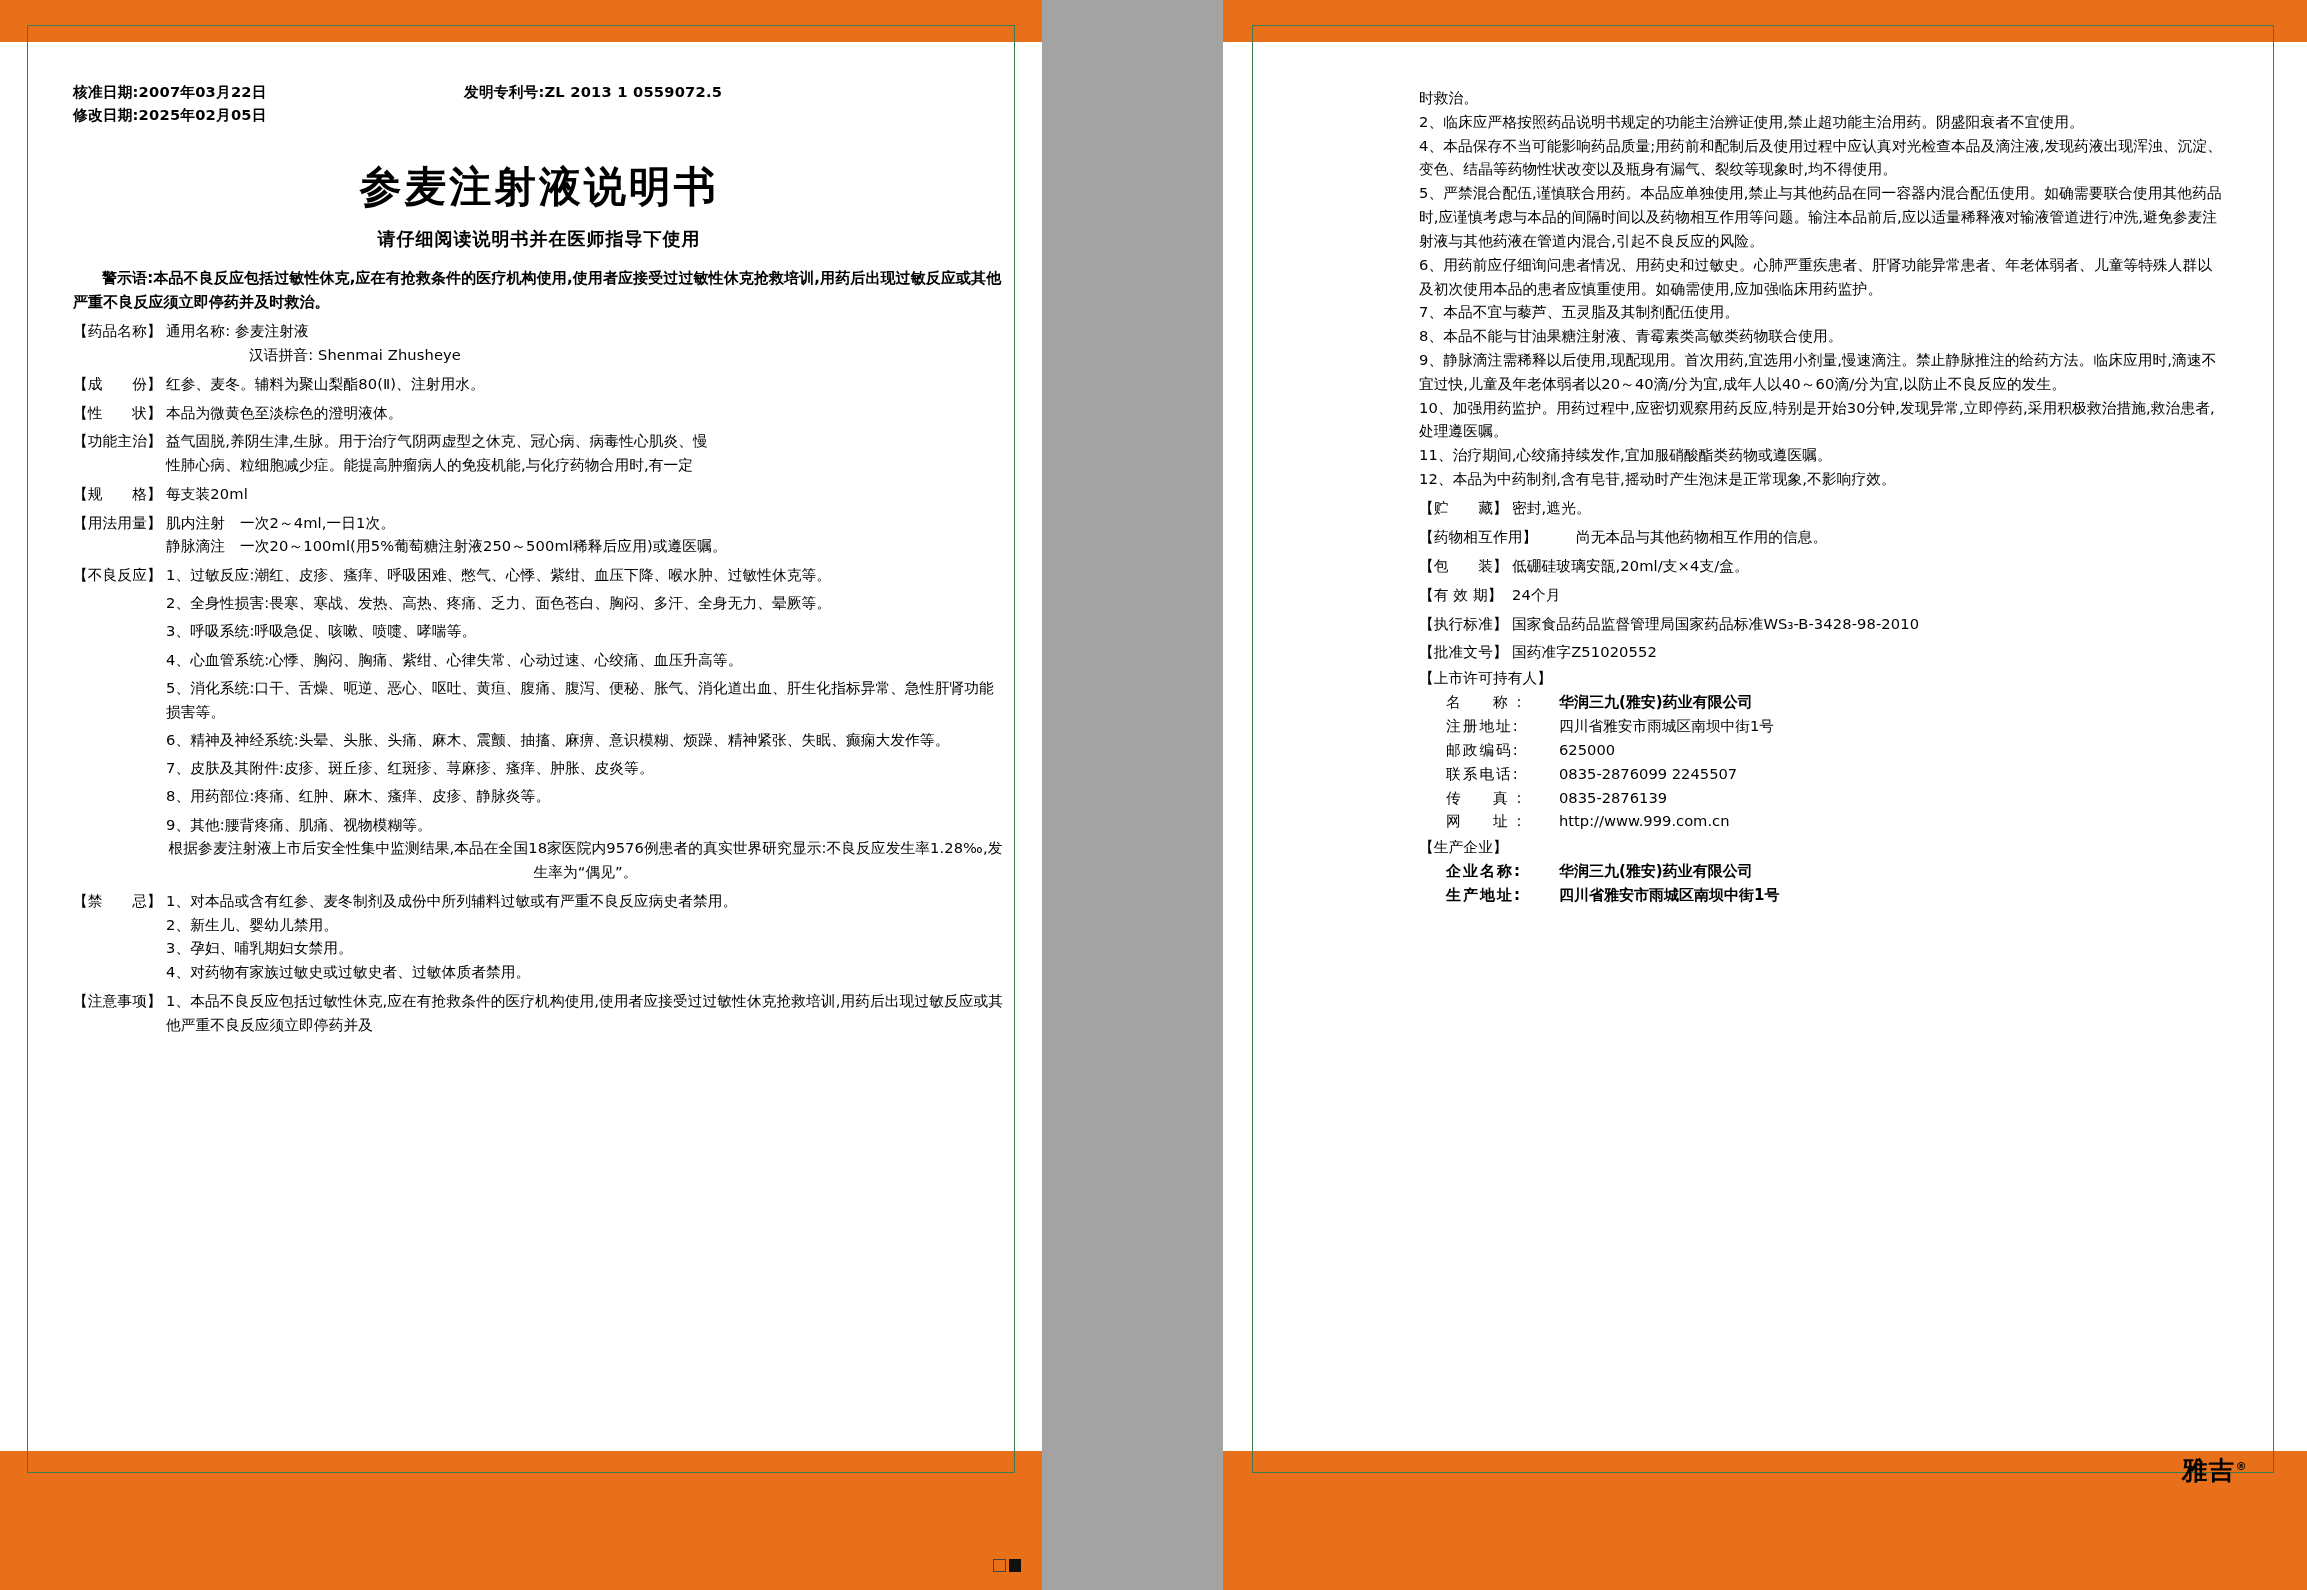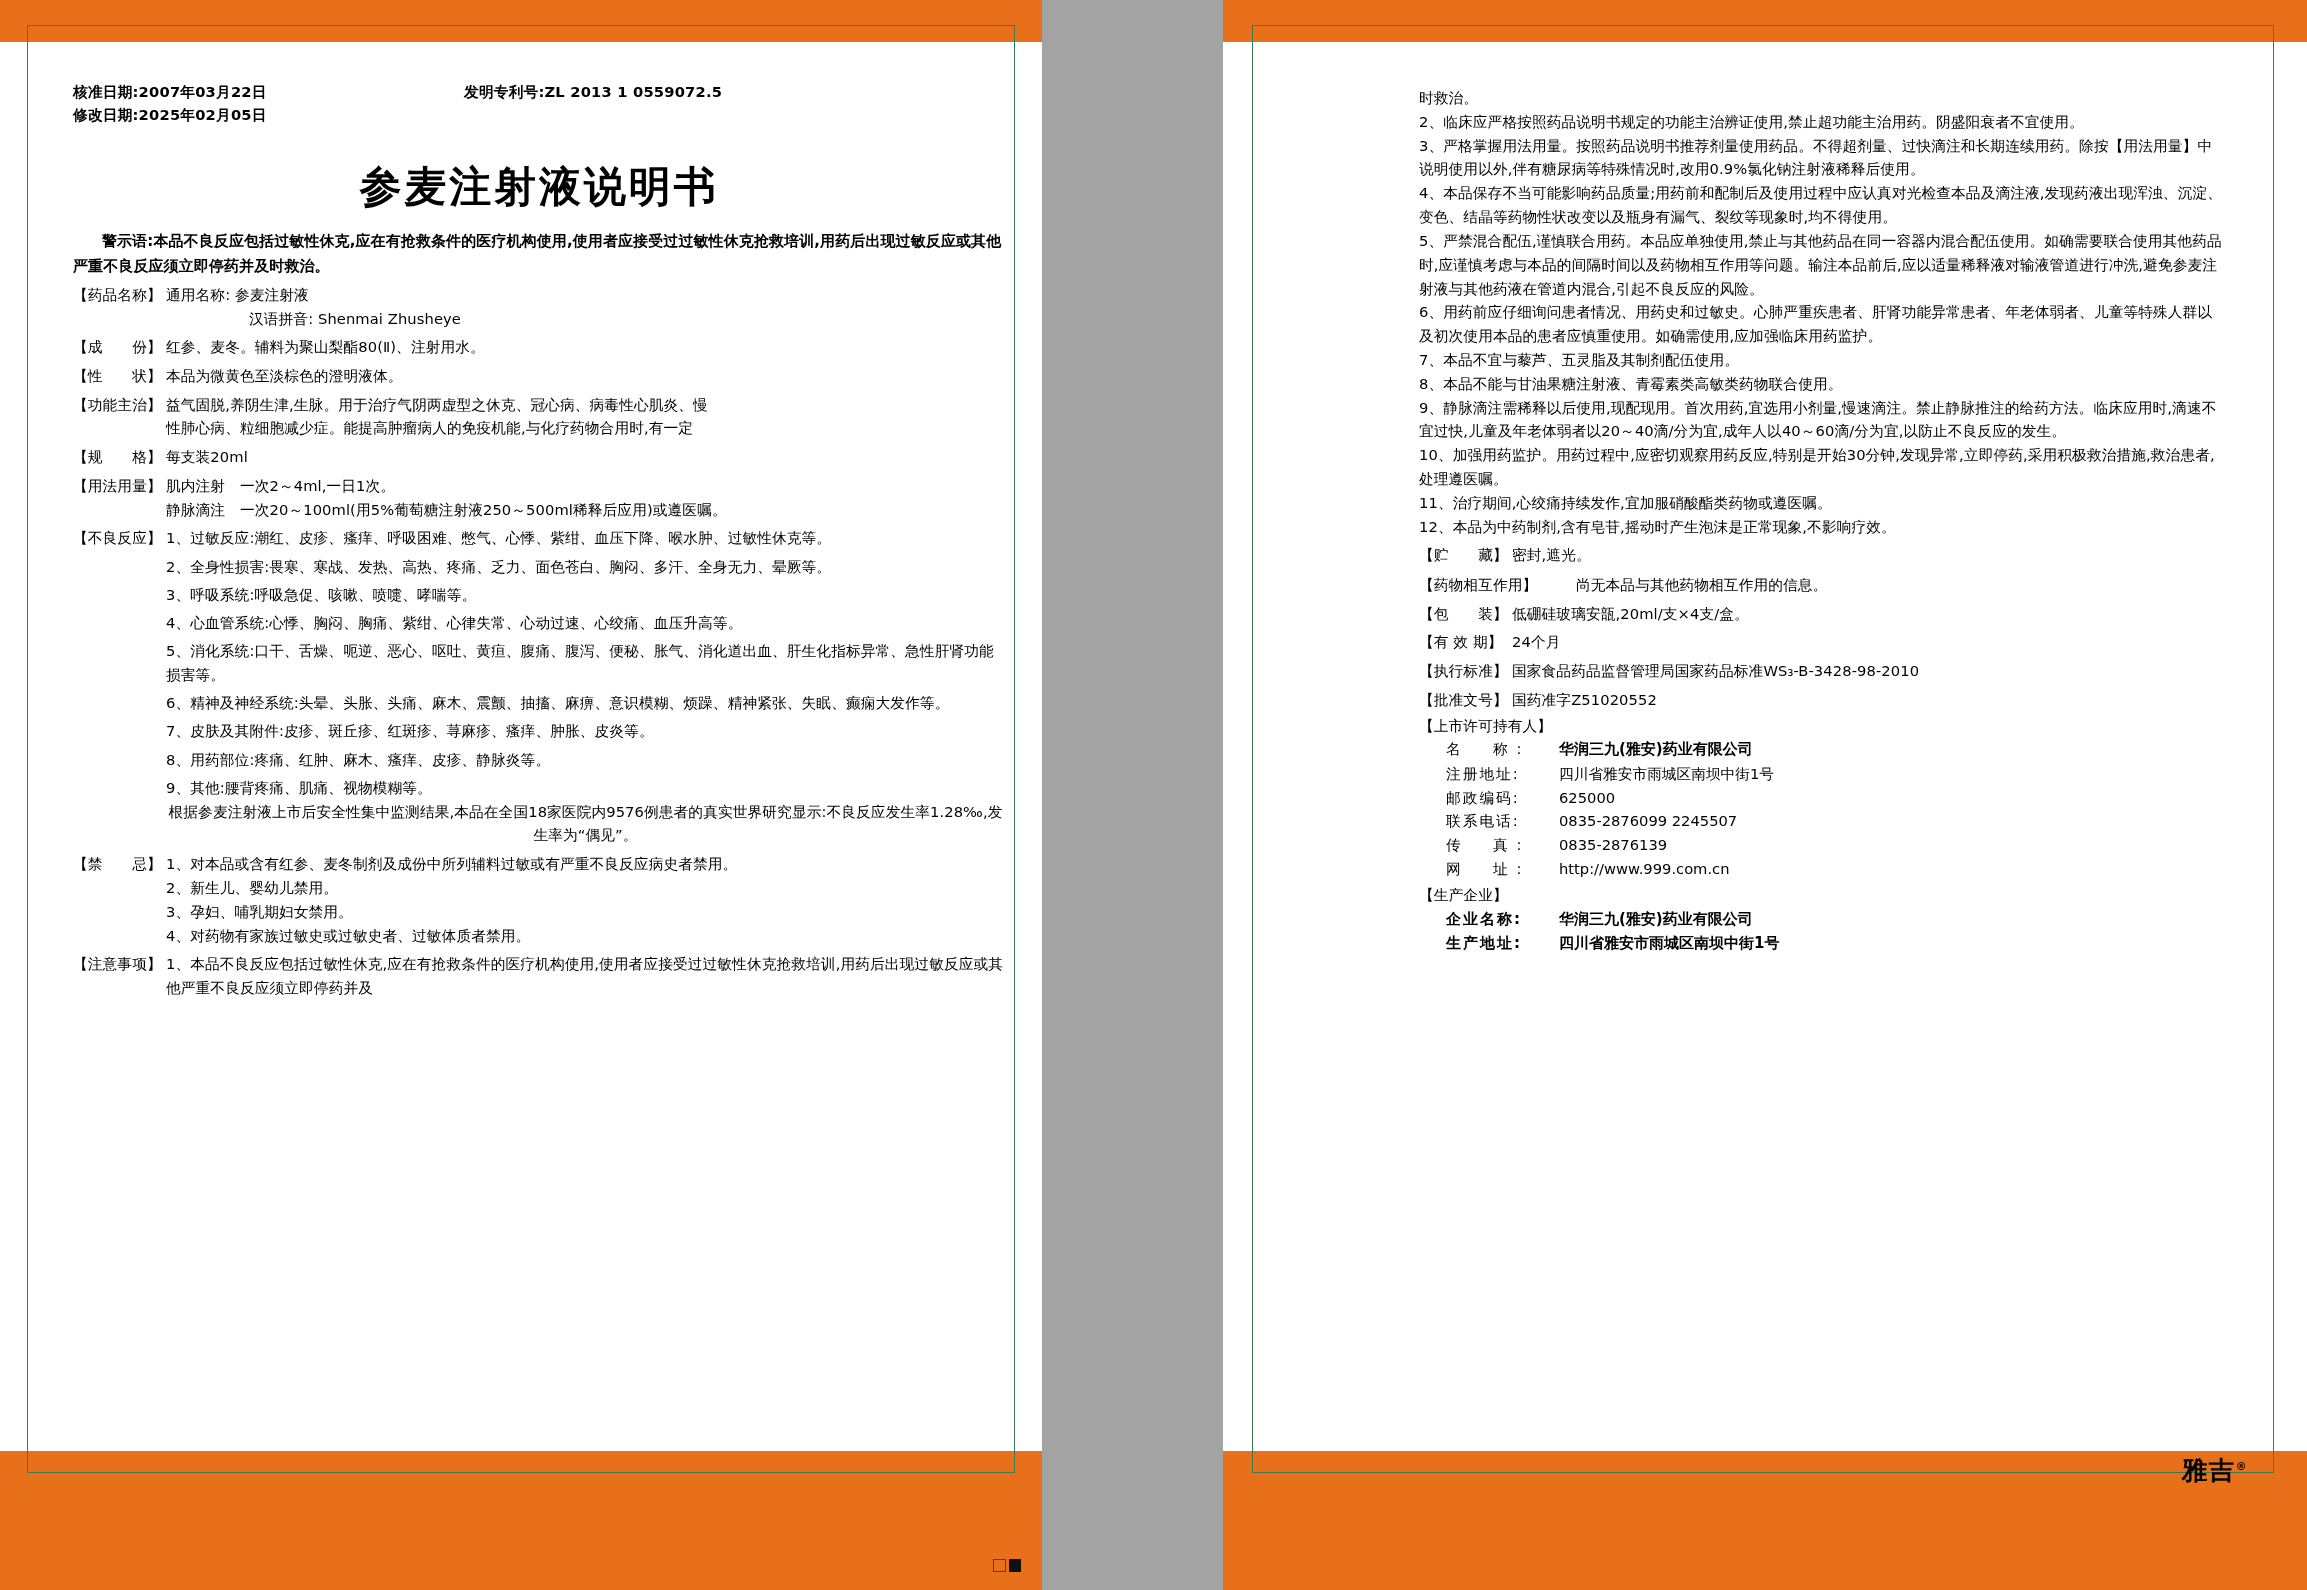--- a/index.html
+++ b/index.html
@@ -202,20 +202,21 @@
     <div class="head-row">
       <div class="head-left">核准日期:2007年03月22日</div>
       <div class="head-right">发明专利号:ZL 2013 1 0559072.5</div>
     </div>
     <div class="head-row">
       <div class="head-left">修改日期:2025年02月05日</div>
       <div class="head-right"></div>
     </div>
 
     <div class="doc-title">参麦注射液说明书</div>
+    <div class="doc-subtitle">请仔细阅读说明书并在医师指导下使用</div>
     <div class="warning">警示语:本品不良反应包括过敏性休克,应在有抢救条件的医疗机构使用,使用者应接受过过敏性休克抢救培训,用药后出现过敏反应或其他严重不良反应须立即停药并及时救治。</div>
 
     <div class="sec">
       <div class="sec-label">【药品名称】</div>
       <div class="sec-body">
         <p>通用名称: 参麦注射液</p>
         <p style="text-indent:83px">汉语拼音: Shenmai Zhusheye</p>
       </div>
     </div>
 
@@ -289,21 +290,20 @@
       </div>
     </div>
 
   </div>
 
   <div class="content" id="content-right">
 
     <p class="rsec">时救治。</p>
 
     <p class="rlist-item">2、临床应严格按照药品说明书规定的功能主治辨证使用,禁止超功能主治用药。阴盛阳衰者不宜使用。</p>
-    <p class="rlist-item">3、严格掌握用法用量。按照药品说明书推荐剂量使用药品。不得超剂量、过快滴注和长期连续用药。除按【用法用量】中说明使用以外,伴有糖尿病等特殊情况时,改用0.9%氯化钠注射液稀释后使用。</p>
     <p class="rlist-item">4、本品保存不当可能影响药品质量;用药前和配制后及使用过程中应认真对光检查本品及滴注液,发现药液出现浑浊、沉淀、变色、结晶等药物性状改变以及瓶身有漏气、裂纹等现象时,均不得使用。</p>
     <p class="rlist-item">5、严禁混合配伍,谨慎联合用药。本品应单独使用,禁止与其他药品在同一容器内混合配伍使用。如确需要联合使用其他药品时,应谨慎考虑与本品的间隔时间以及药物相互作用等问题。输注本品前后,应以适量稀释液对输液管道进行冲洗,避免参麦注射液与其他药液在管道内混合,引起不良反应的风险。</p>
     <p class="rlist-item">6、用药前应仔细询问患者情况、用药史和过敏史。心肺严重疾患者、肝肾功能异常患者、年老体弱者、儿童等特殊人群以及初次使用本品的患者应慎重使用。如确需使用,应加强临床用药监护。</p>
     <p class="rlist-item">7、本品不宜与藜芦、五灵脂及其制剂配伍使用。</p>
     <p class="rlist-item">8、本品不能与甘油果糖注射液、青霉素类高敏类药物联合使用。</p>
     <p class="rlist-item">9、静脉滴注需稀释以后使用,现配现用。首次用药,宜选用小剂量,慢速滴注。禁止静脉推注的给药方法。临床应用时,滴速不宜过快,儿童及年老体弱者以20～40滴/分为宜,成年人以40～60滴/分为宜,以防止不良反应的发生。</p>
     <p class="rlist-item">10、加强用药监护。用药过程中,应密切观察用药反应,特别是开始30分钟,发现异常,立即停药,采用积极救治措施,救治患者,处理遵医嘱。</p>
     <p class="rlist-item">11、治疗期间,心绞痛持续发作,宜加服硝酸酯类药物或遵医嘱。</p>
     <p class="rlist-item">12、本品为中药制剂,含有皂苷,摇动时产生泡沫是正常现象,不影响疗效。</p>
 

